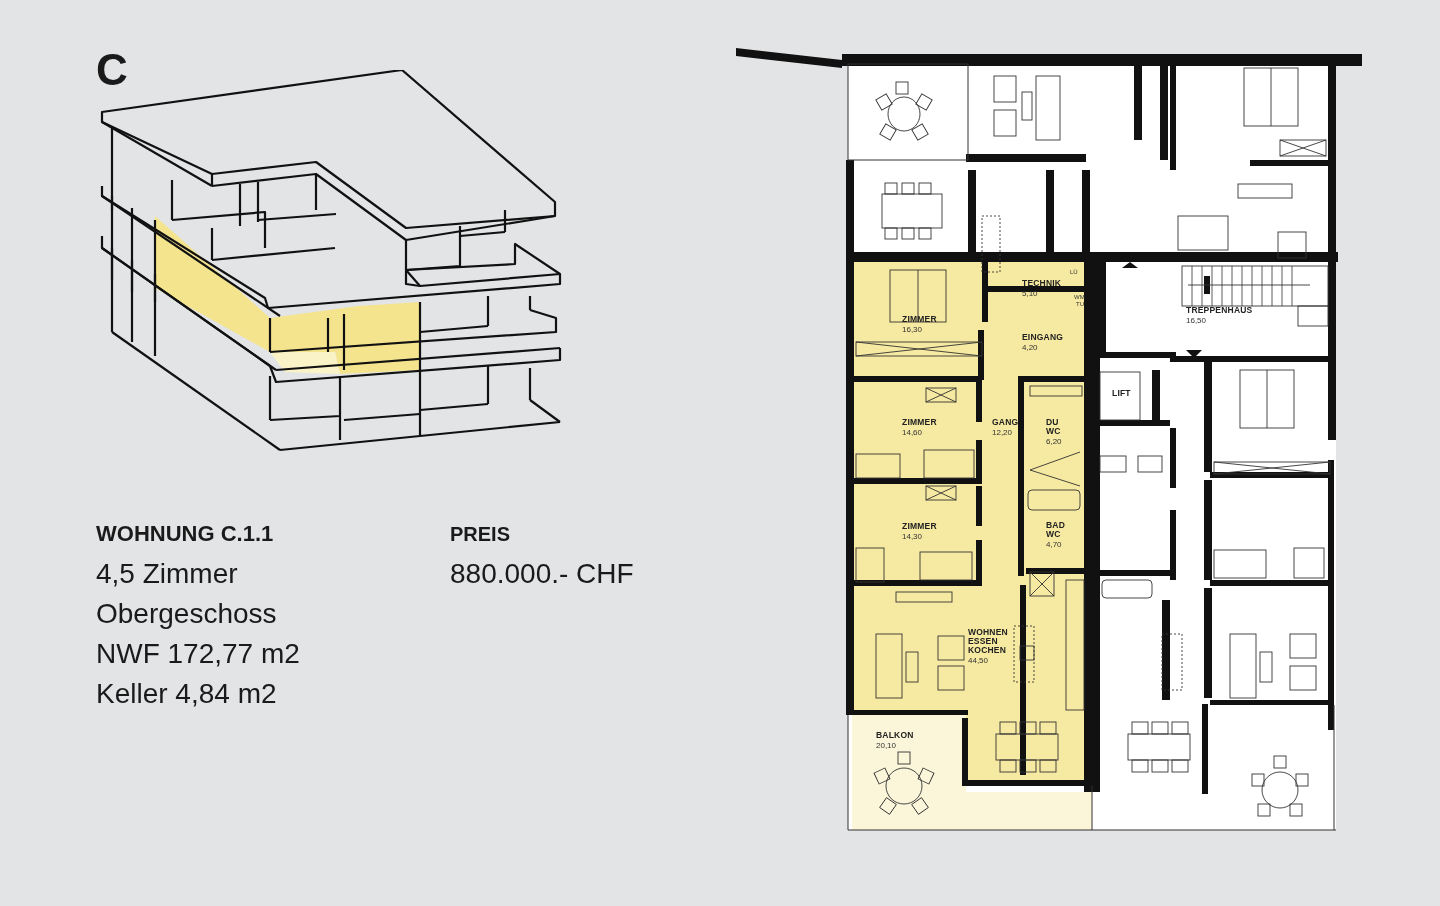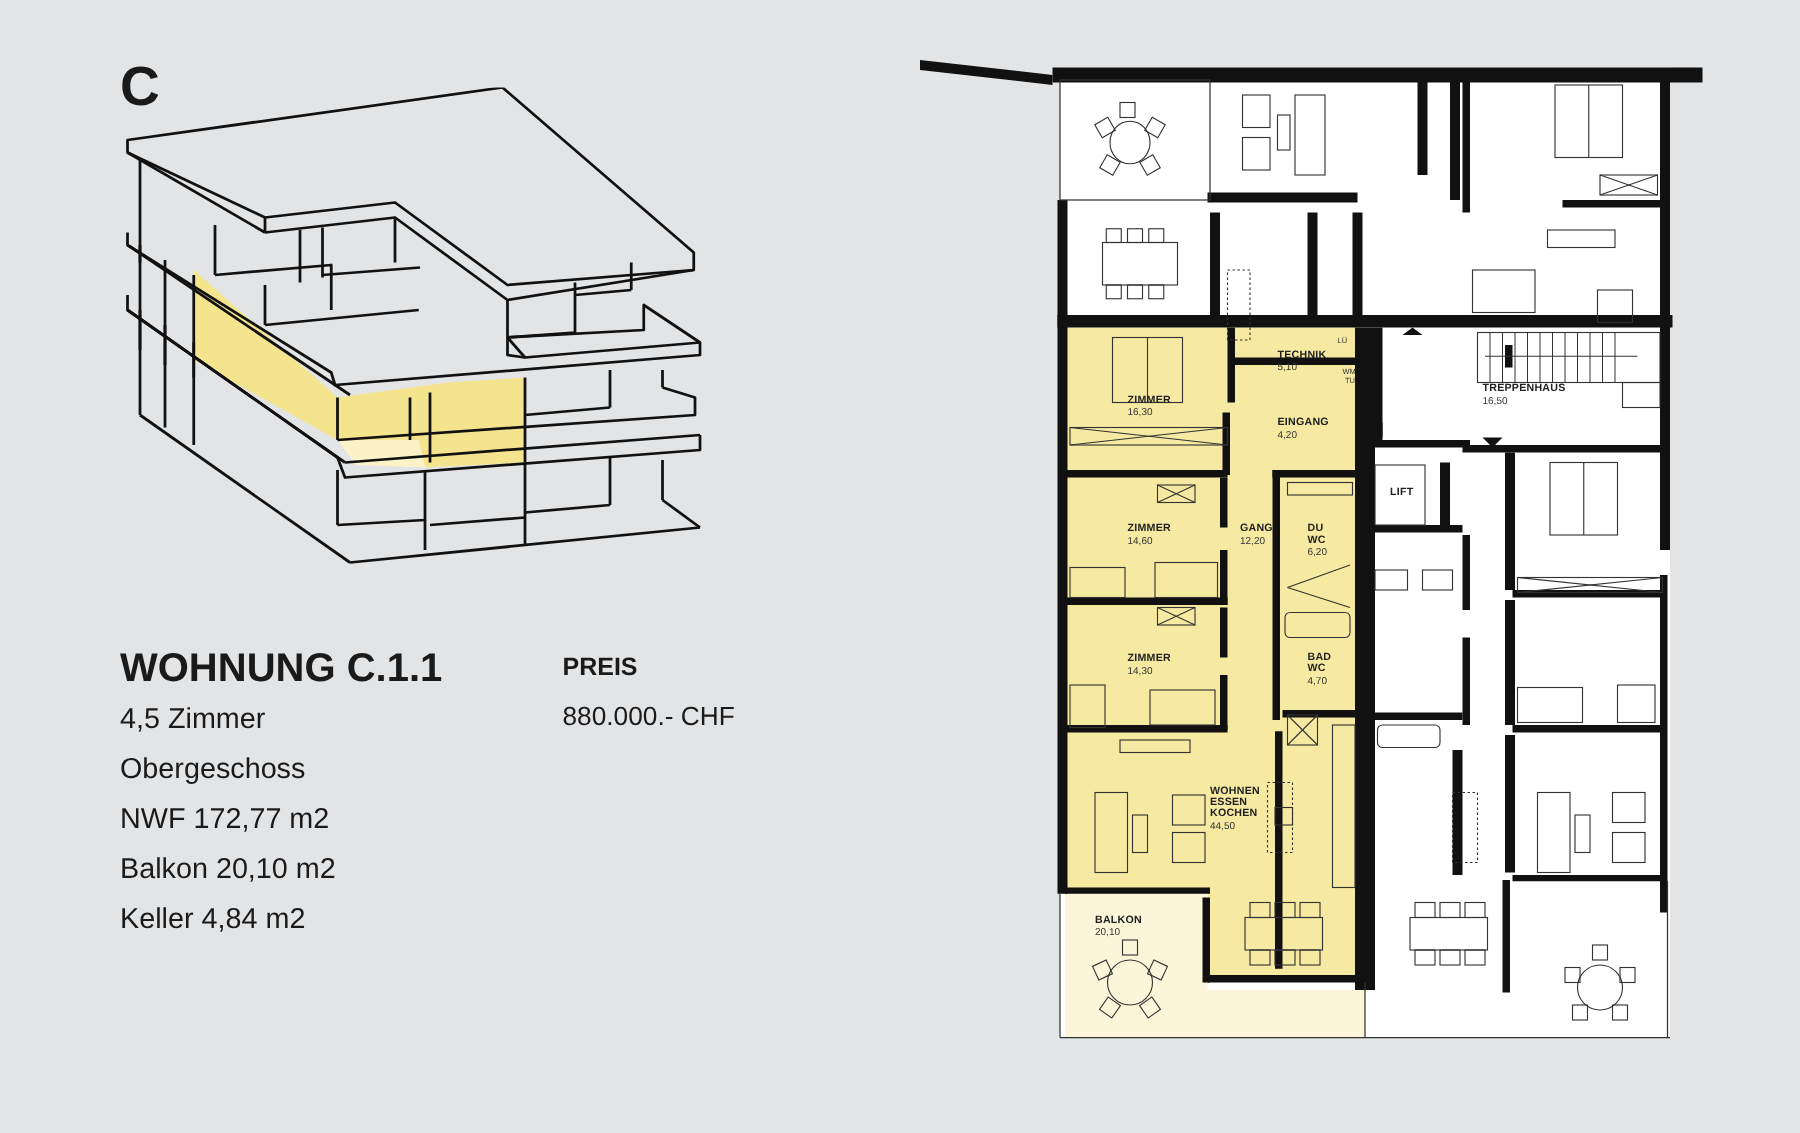--- a/index.html
+++ b/index.html
@@ -1,24 +1,24 @@
 <!DOCTYPE html>
 <html><head>
 <meta charset="utf-8">
 <style>
   html,body{margin:0;padding:0;}
   body{width:1440px;height:906px;background:#e3e4e6;position:relative;overflow:hidden;font-family:"Liberation Sans",sans-serif;color:#1a1a1a;}
   .block-letter{position:absolute;left:96px;top:48px;font-size:44px;font-weight:700;line-height:1;letter-spacing:-1px;}
   .iso{position:absolute;left:90px;top:70px;width:500px;height:390px;}
   .info{position:absolute;left:96px;top:520px;}
-  .info .title{font-weight:700;font-size:32px;margin:0 0 12px 0;line-height:28px;}
-  .info .line{font-size:23px;line-height:28px;margin-bottom:12px;}
+  .info .title{font-weight:700;font-size:22px;margin:0 0 12px 0;line-height:28px;}
+  .info .line{font-size:28px;line-height:28px;margin-bottom:12px;}
   .price{position:absolute;left:450px;top:520px;}
   .price .title{font-weight:700;font-size:20px;line-height:28px;margin:0 0 12px 0;}
-  .price .line{font-size:21px;line-height:28px;}
+  .price .line{font-size:28px;line-height:28px;}
   .plan{position:absolute;left:730px;top:40px;width:640px;height:800px;}
   .plan text{font-family:"Liberation Sans",sans-serif;}
   .lbl{font-size:8.5px;font-weight:700;fill:#222;letter-spacing:0.2px;}
   .area{font-size:8px;fill:#333;}
 </style>
 </head>
 <body>
 
 <div class="block-letter">C</div>
 
@@ -83,21 +83,20 @@
     <line x1="398" y1="296" x2="398" y2="334"></line>
     <line x1="440" y1="298" x2="440" y2="330"></line>
   </g>
 </svg>
 
 <div class="info">
   <div class="title">WOHNUNG C.1.1</div>
   <div class="line">4,5 Zimmer</div>
   <div class="line">Obergeschoss</div>
   <div class="line">NWF 172,77 m2</div>
-  <div class="line">Balkon 20,10 m2</div>
   <div class="line">Keller 4,84 m2</div>
 </div>
 
 <div class="price">
   <div class="title">PREIS</div>
   <div class="line">880.000.- CHF</div>
 </div>
 
 <svg class="plan" viewBox="0 0 640 800">
 

